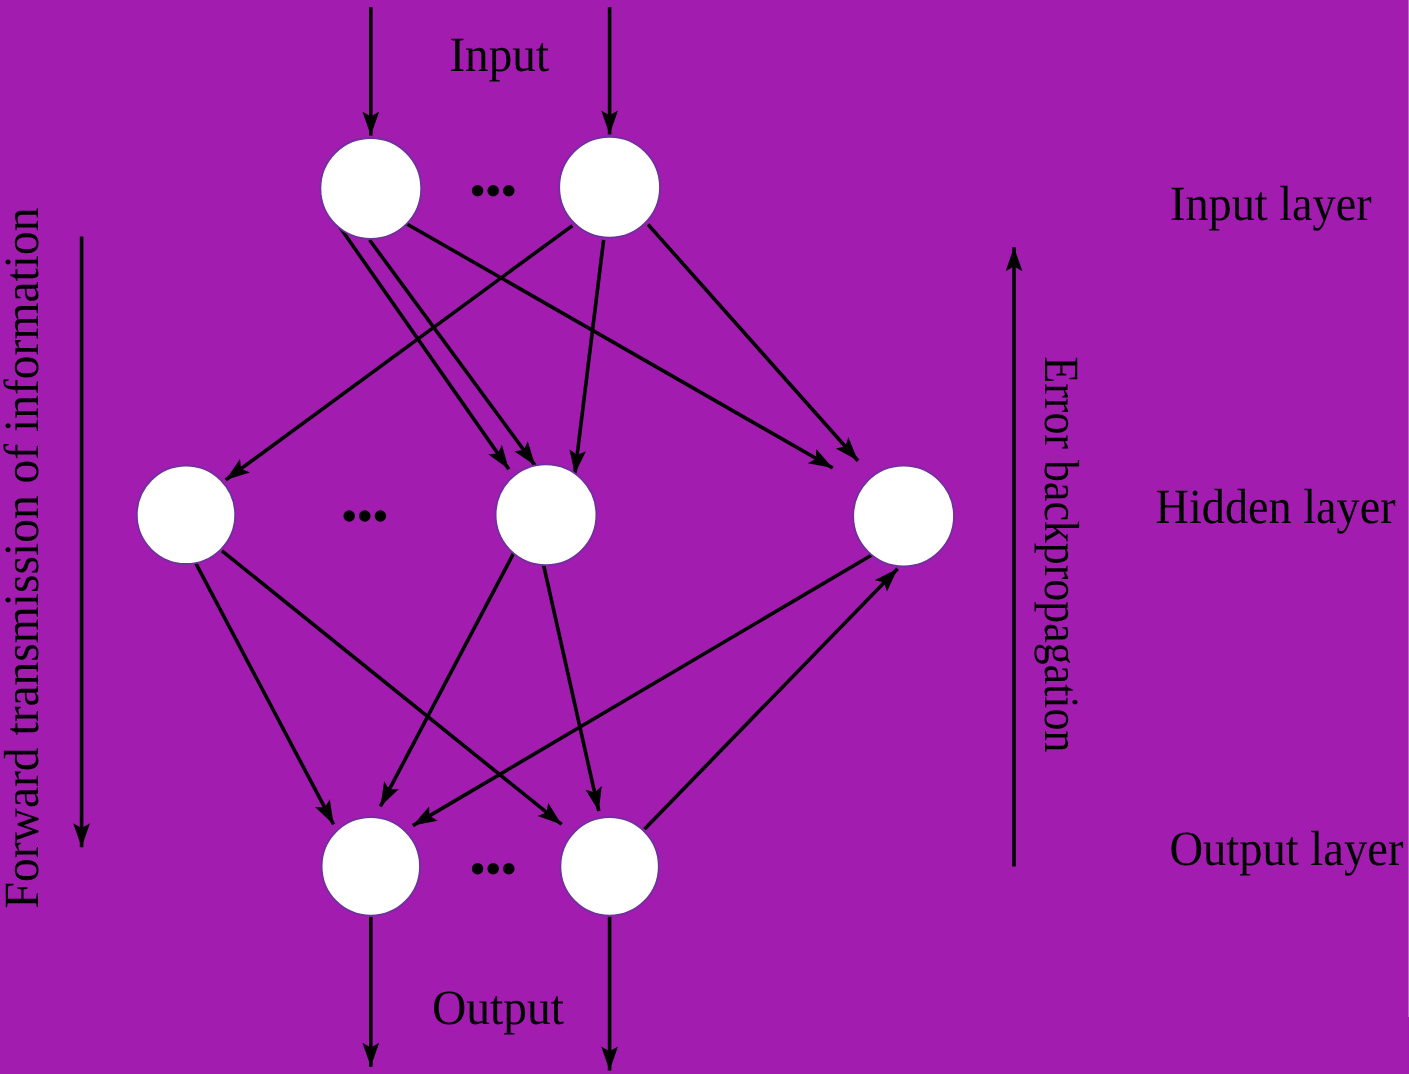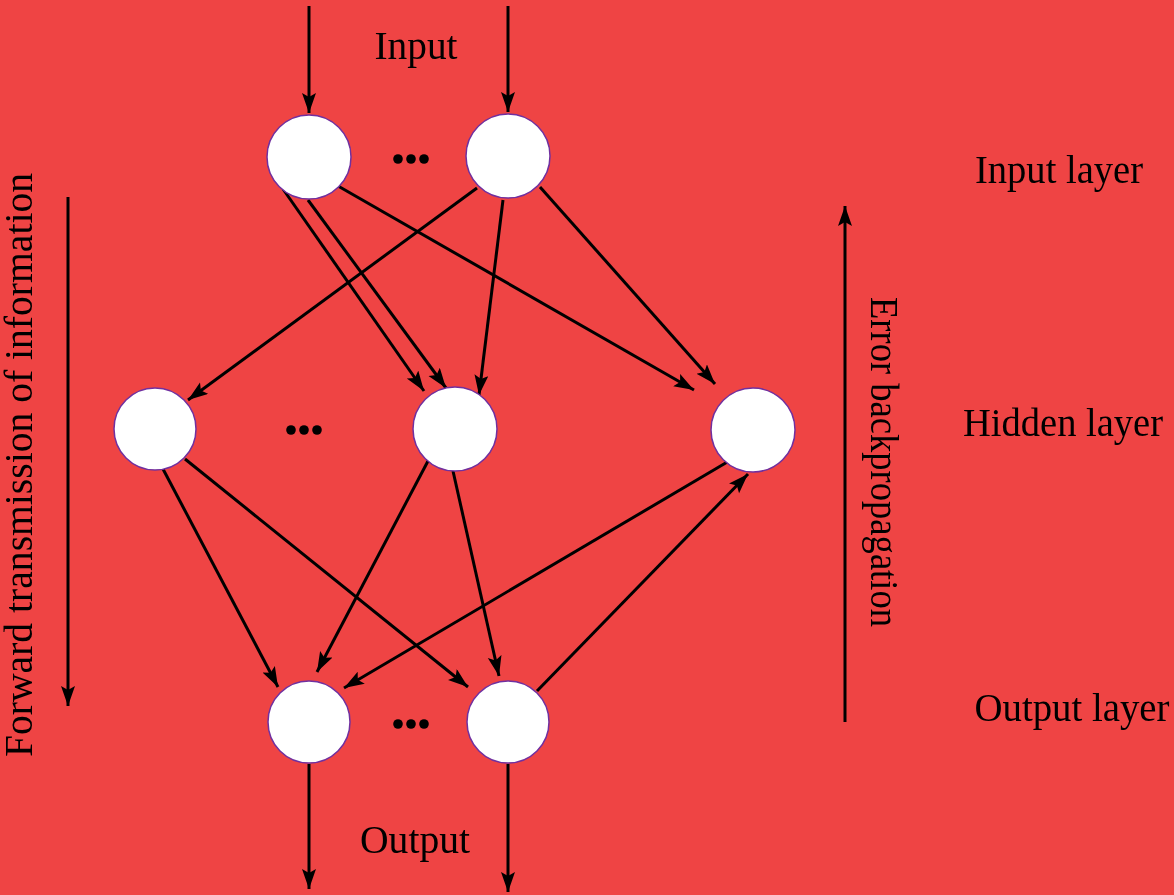--- a/index.html
+++ b/index.html
@@ -4,21 +4,21 @@
 <style>
   html, body {
     margin: 0;
     padding: 0;
     background: #ffffff;
   }
   .stage {
     position: relative;
     width: 1174px;
     height: 895px;
-    background: #ef4444;
+    background: #a21caf;
     overflow: hidden;
     font-family: "Liberation Serif", "DejaVu Serif", serif;
   }
   svg text {
     font-family: "Liberation Serif", "DejaVu Serif", serif;
     font-size: 41px;
     fill: #000000;
   }
 </style>
 </head>

